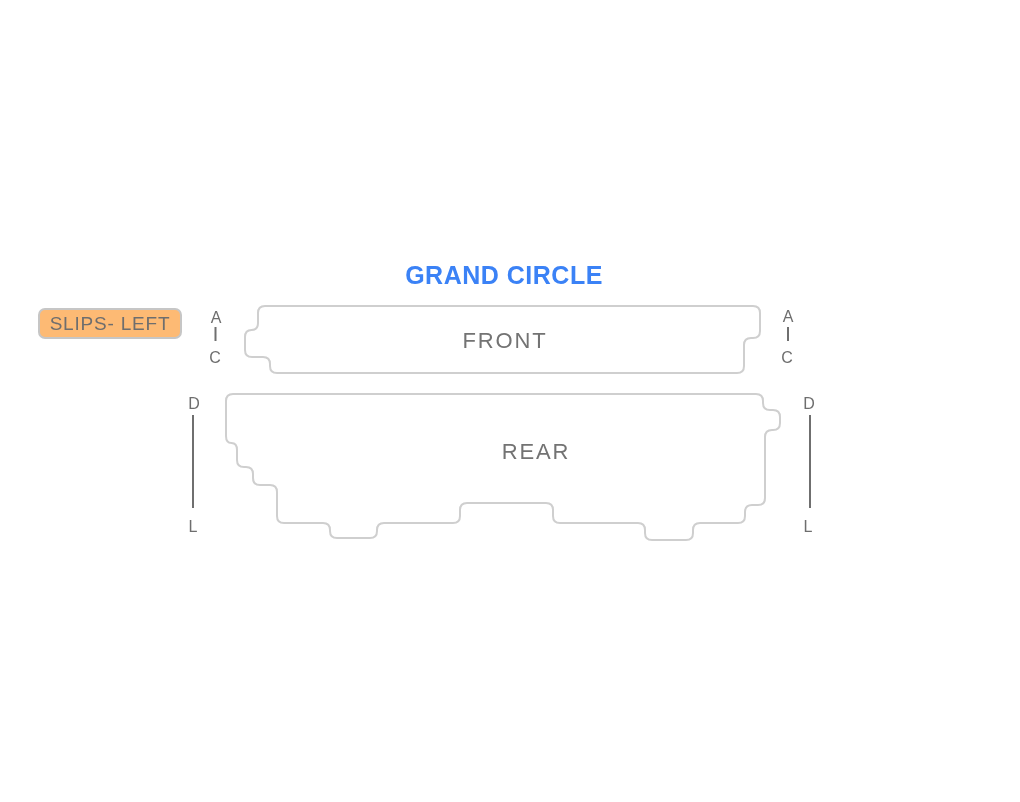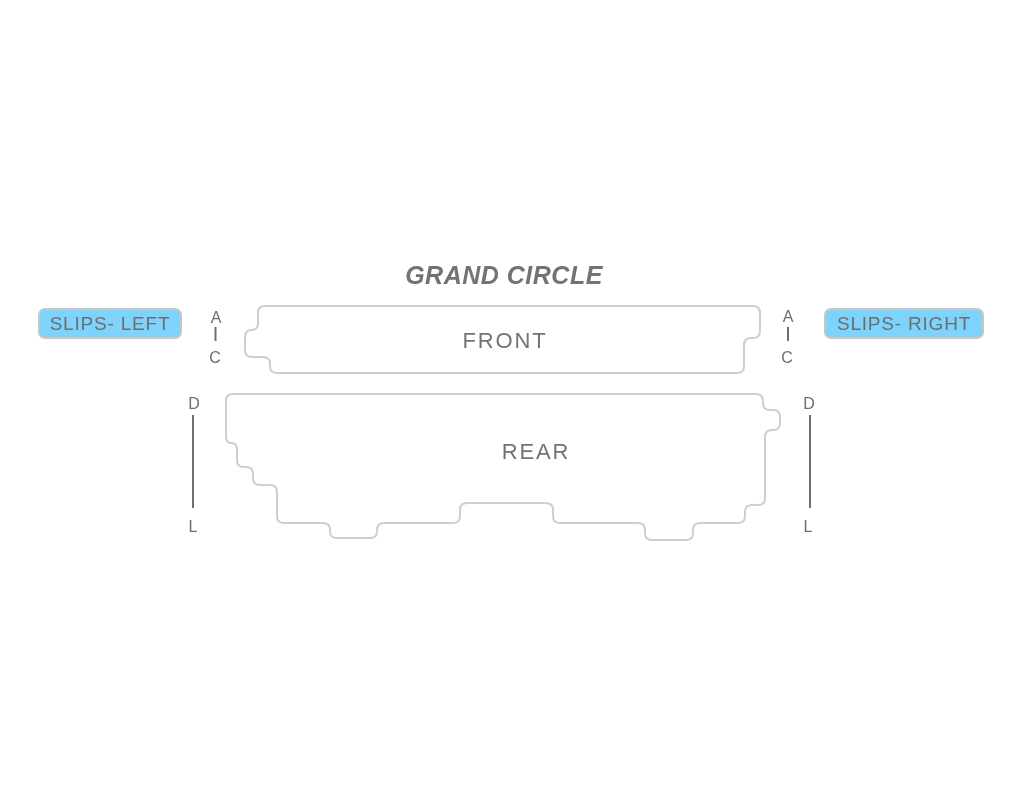--- a/index.html
+++ b/index.html
@@ -8,42 +8,41 @@
     width: 1020px;
     height: 802px;
     background: #ffffff;
     overflow: hidden;
     font-family: "Liberation Sans", "DejaVu Sans", sans-serif;
   }
   .abs { position: absolute; }
   .center { transform: translate(-50%, -50%); white-space: nowrap; }
 
   .map-title {
-    color: #737373;
+    color: #3b82f6;
     font-size: 25px;
     font-weight: 700;
     letter-spacing: 0.5px;
-    font-style: italic;
   }
   .section-label {
     color: #737373;
     font-size: 22px;
     letter-spacing: 1.8px;
   }
   .row-letter {
     color: #6e6e6e;
     font-size: 16px;
     font-weight: 400;
   }
   .slips-box {
     position: absolute;
     box-sizing: border-box;
     border: 2px solid #c6c6c6;
     border-radius: 7px;
-    background: #7dd3fc;
+    background: #fdba74;
     display: flex;
     align-items: center;
     justify-content: center;
     color: #6e6e6e;
     font-size: 19px;
     letter-spacing: 0.8px;
     cursor: pointer;
   }
   svg.seatmap { position: absolute; left: 0; top: 0; }
   .outline-path {
@@ -60,23 +59,20 @@
 </head>
 <body>
 
 <div class="canvas">
 
   <div class="abs center map-title" style="left:504px; top:275px;">GRAND CIRCLE</div>
 
   <div class="slips-box" style="left:38px; top:308px; width:144px; height:31px;">
     <span>SLIPS- LEFT</span>
   </div>
-  <div class="slips-box" style="left:824px; top:308px; width:160px; height:31px;">
-    <span>SLIPS- RIGHT</span>
-  </div>
 
   <svg class="seatmap" width="1020" height="802" viewBox="0 0 1020 802">
     <path id="front-path" class="outline-path" d="M258,313Q258,306 265,306L753,306Q760,306 760,313L760,331Q760,338 753,338L751,338Q744,338 744,345L744,366Q744,373 737,373L277,373Q270,373 270,366L270,364Q270,357 263,357L252,357Q245,357 245,350L245,337Q245,330 251.5,330L251.5,330Q258,330 258,323Z"></path>
     <path id="rear-path" class="outline-path" d="M226,401Q226,394 233,394L756,394Q763,394 763,401L763,403Q763,410 770,410L773,410Q780,410 780,417L780,423Q780,430 773,430L772,430Q765,430 765,437L765,498Q765,505 758,505L752,505Q745,505 745,512L745,516Q745,523 738,523L700,523Q693,523 693,530L693,533Q693,540 686,540L652,540Q645,540 645,533L645,530Q645,523 638,523L560,523Q553,523 553,516L553,510Q553,503 546,503L467,503Q460,503 460,510L460,516Q460,523 453,523L384,523Q377,523 377,530L377,531Q377,538 370,538L337,538Q330,538 330,531L330,530Q330,523 323,523L284,523Q277,523 277,516L277,492Q277,485 270,485L260,485Q253,485 253,478L253,474Q253,467 246,467L244,467Q237,467 237,460L237,450Q237,443 231.5,443L231.5,443Q226,443 226,436Z"></path>
     <line class="range-line" x1="215.5" y1="327" x2="215.5" y2="341"></line>
     <line class="range-line" x1="788" y1="327" x2="788" y2="341"></line>
     <line class="range-line" x1="193" y1="415" x2="193" y2="508"></line>
     <line class="range-line" x1="810" y1="415" x2="810" y2="508"></line>
   </svg>
 

